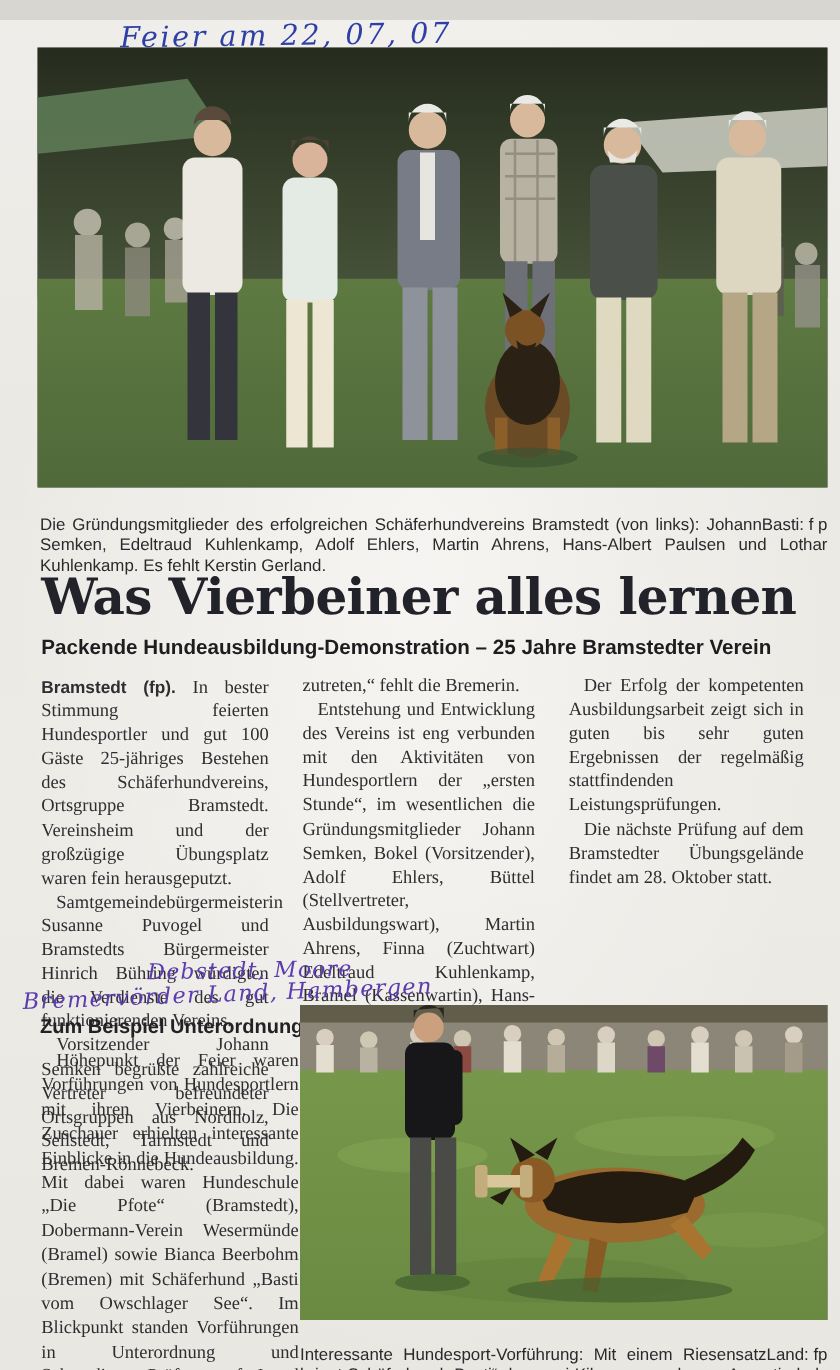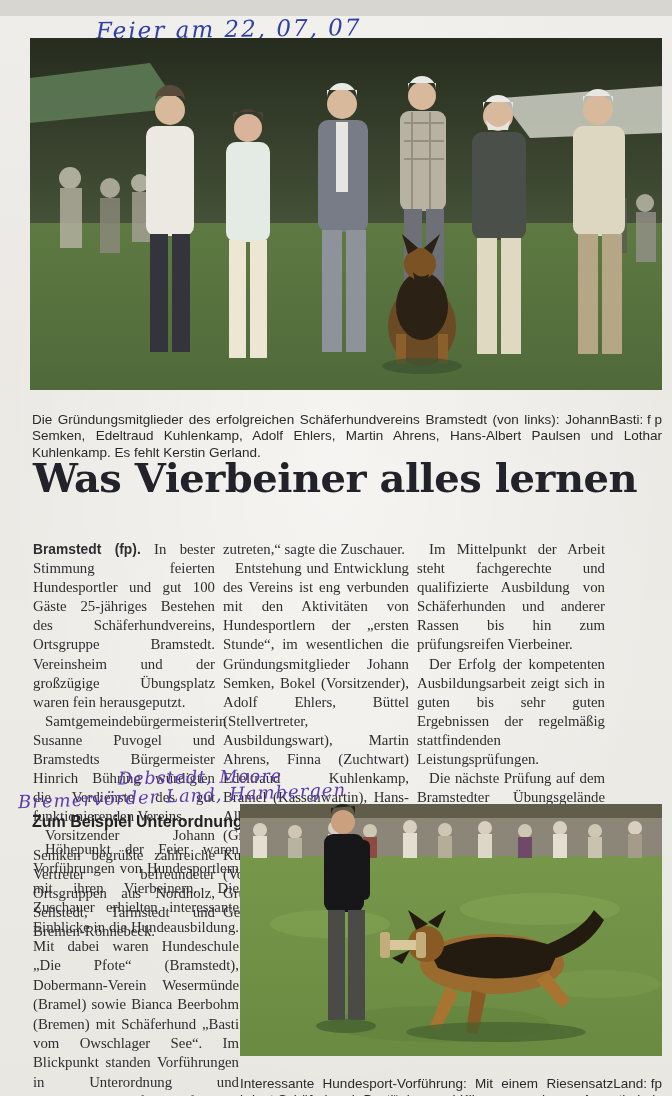--- a/index.html
+++ b/index.html
@@ -25,21 +25,21 @@
     color:#2a2a2c;text-align:justify;}
   .cap1{left:32px;top:382px;width:630px;}
   .cap2{left:240px;top:1046px;width:422px;}
   .credit{float:right;}
   
   .headline{left:33px;top:438px;width:620px;font-family:"DejaVu Serif",serif;font-weight:700;
     font-size:40px;letter-spacing:-.5px;color:#22222a;}
   .subhead{left:33px;top:493px;width:630px;font-family:"Liberation Sans",sans-serif;
     font-weight:700;font-size:16.5px;color:#1d1d20;}
   
-  .cols{left:33px;top:524px;width:614px;display:flex;gap:8px;}
+  .cols{left:33px;top:524px;width:614px;display:flex;gap:27px;}
   .col{font-size:14.8px;line-height:19.1px;text-align:justify;color:#2e2e31;}
   .c1{width:182px;}.c2{width:186px;}.c3{width:188px;}
   .para{margin:0;}
   .indent{text-indent:12px;}
   .lead-tag{font-family:"Liberation Sans",sans-serif;font-weight:700;font-size:13.8px;}
   .subheading2{left:32px;top:797px;width:230px;font-family:"Liberation Sans",sans-serif;
     font-weight:700;font-size:16px;color:#222225;}
   .lowcol{left:33px;top:824px;width:206px;font-size:14.8px;line-height:19.4px;
     text-align:justify;color:#2e2e31;}
 </style>
@@ -143,33 +143,33 @@
       <ellipse cx="392" cy="328" rx="40" ry="8" fill="#3c5230" opacity=".7"></ellipse>
     </g>
   </svg>
 
   <p class="abs caption cap1">
     <span class="credit">Basti: f p</span>
     <span>Die Gründungsmitglieder des erfolgreichen Schäferhundvereins Bramstedt (von links): Johann Semken, Edeltraud Kuhlenkamp, Adolf Ehlers, Martin Ahrens, Hans-Albert Paulsen und Lothar Kuhlenkamp. Es fehlt Kerstin Gerland.</span>
   </p>
 
   <h1 class="abs headline" style="margin:0">Was Vierbeiner alles lernen</h1>
+  <h2 class="abs subhead" style="margin:0">Packende Hundeausbildung-Demonstration – 25 Jahre Bramstedter Verein</h2>
 
   <div class="abs cols">
     <div class="col c1">
       <p class="para"><span class="lead-tag">Bramstedt (fp).</span><span> In bester Stimmung feierten Hundesportler und gut 100 Gäste 25-jähriges Bestehen des Schäferhundvereins, Ortsgruppe Bramstedt. Vereinsheim und der großzügige Übungsplatz waren fein herausgeputzt.</span></p>
       <p class="para indent">Samtgemeindebürgermeisterin Susanne Puvogel und Bramstedts Bürgermeister Hinrich Bühring würdigten die Verdienste des gut funktionierenden Vereins.</p>
       <p class="para indent">Vorsitzender Johann Semken begrüßte zahlreiche Vertreter befreundeter Ortsgruppen aus Nordholz, Sellstedt, Tarmstedt und Bremen-Rönnebeck.</p>
     </div>
     <div class="col c2">
-      <p class="para">zutreten,“ sagte die Zuschauer.</p>
+      <p class="para">zutreten,“ fehlt die Bremerin.</p>
       <p class="para indent">Entstehung und Entwicklung des Vereins ist eng verbunden mit den Aktivitäten von Hundesportlern der „ersten Stunde“, im wesentlichen die Gründungsmitglieder Johann Semken, Bokel (Vorsitzender), Adolf Ehlers, Büttel (Stellvertreter, Ausbildungswart), Martin Ahrens, Finna (Zuchtwart) Edeltraud Kuhlenkamp, Bramel (Kassenwartin), Hans-Albert Paulsen, Bramstedt (Gründungsmitglied), Lothar Kuhlenkamp, Schiffdorf (Vorsitzender nach der Gründung) und Kerstin Gerland,</p>
     </div>
     <div class="col c3">
-      <p class="para indent">Im Mittelpunkt der Arbeit steht fachgerechte und qualifizierte Ausbildung von Schäferhunden und anderer Rassen bis hin zum prüfungsreifen Vierbeiner.</p>
       <p class="para indent">Der Erfolg der kompetenten Ausbildungsarbeit zeigt sich in guten bis sehr guten Ergebnissen der regelmäßig stattfindenden Leistungsprüfungen.</p>
       <p class="para indent">Die nächste Prüfung auf dem Bramstedter Übungsgelände findet am 28. Oktober statt.</p>
     </div>
   </div>
 
   <div class="abs hand hand-purple hand-a1">Debstedt, Moore</div>
   <div class="abs hand hand-purple hand-a2">Bremervörder Land, Hambergen</div>
 
   <div class="abs subheading2">Zum Beispiel Unterordnung</div>
 

